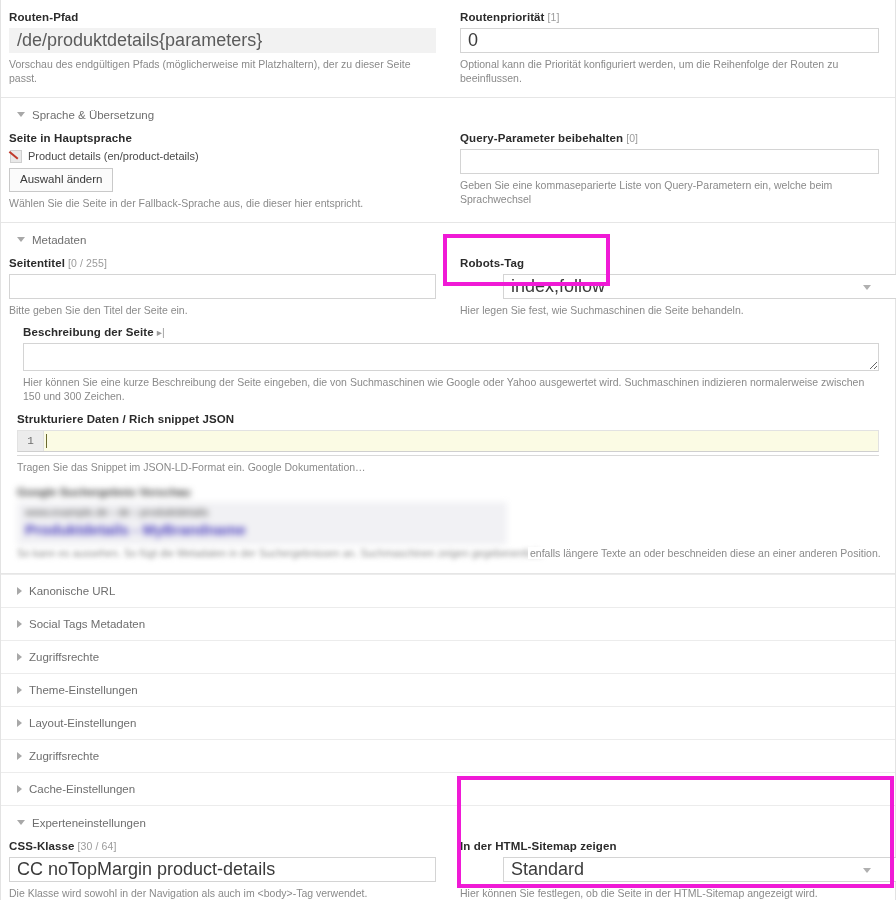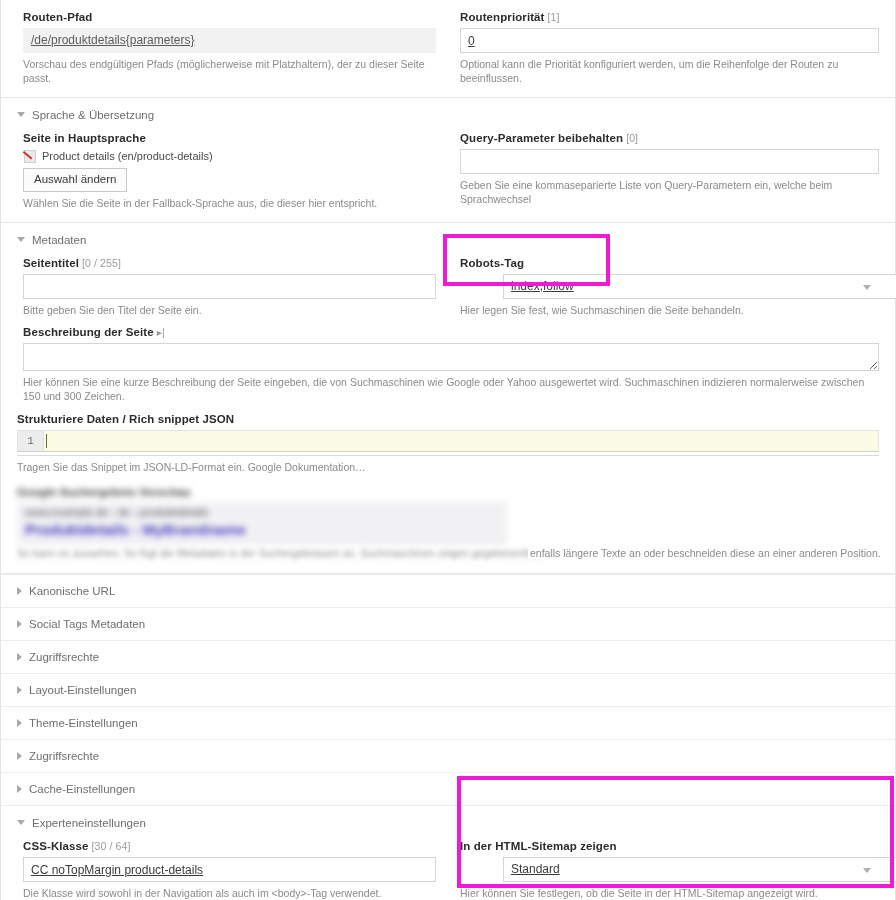--- a/index.html
+++ b/index.html
@@ -16,21 +16,21 @@
     width: 896px; height: 900px;
     background: #ffffff;
     border-left: 1px solid #e3e3e3;
     border-right: 1px solid #e3e3e3;
   }
 
   
   .section { border-bottom: 1px solid #e6e6e6; }
   .row { display: flex; }
   .col { width: 50%; padding: 0 16px; }
-  .col-left  { padding-left: 22px;  padding-right: 12px; }
+  .col-left  { padding-left: 8px;  padding-right: 12px; }
   .col-right { padding-left: 12px;  padding-right: 16px; }
 
   .label {
     font-size: 11.5px;
     font-weight: bold;
     color: #2b2b2b;
     letter-spacing: 0.1px;
     margin-bottom: 4px;
     display: block;
     line-height: 14px;
@@ -48,27 +48,26 @@
     margin-top: 4px;
     display: block;
   }
 
   input.field, .fakefield {
     width: 100%;
     height: 25px;
     border: 1px solid #d4d4d4;
     background: #ffffff;
     font-family: "Liberation Sans", sans-serif;
-    font-size: 12px;
+    font-size: 18px;
     color: #3b3b3b;
     padding: 0 7px;
     line-height: 23px;
     outline: none;
     display: block;
-    text-decoration: underline;
   }
   .fakefield.readonly {
     background: #f2f2f2;
     border-color: #f2f2f2;
     color: #5b5b5b;
   }
   textarea.field {
     width: 100%;
     height: 28px;
     border: 1px solid #d4d4d4;
@@ -352,25 +351,25 @@
     <div class="sec-head sec-row">
       <span class="tri closed"></span>
       <span>Social Tags Metadaten</span>
     </div>
     <div class="sec-head sec-row">
       <span class="tri closed"></span>
       <span>Zugriffsrechte</span>
     </div>
     <div class="sec-head sec-row">
       <span class="tri closed"></span>
+      <span>Theme-Einstellungen</span>
+    </div>
+    <div class="sec-head sec-row">
+      <span class="tri closed"></span>
       <span>Layout-Einstellungen</span>
-    </div>
-    <div class="sec-head sec-row">
-      <span class="tri closed"></span>
-      <span>Theme-Einstellungen</span>
     </div>
     <div class="sec-head sec-row">
       <span class="tri closed"></span>
       <span>Zugriffsrechte</span>
     </div>
     <div class="sec-head sec-row">
       <span class="tri closed"></span>
       <span>Cache-Einstellungen</span>
     </div>
   </div>

